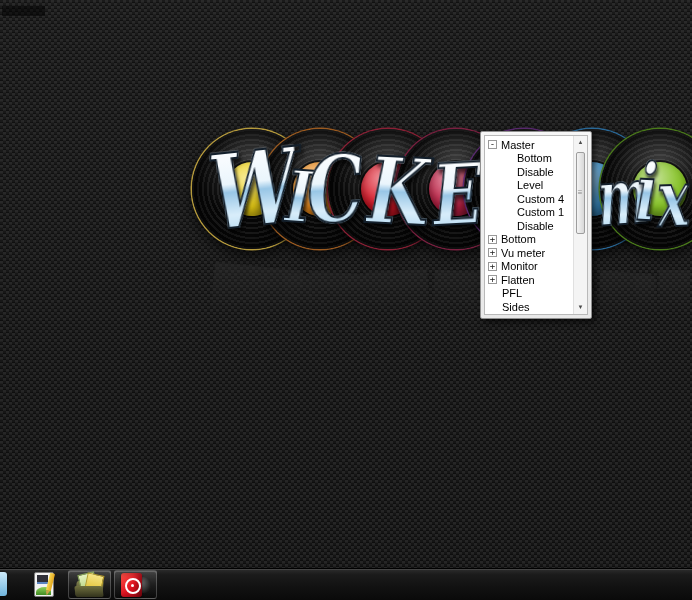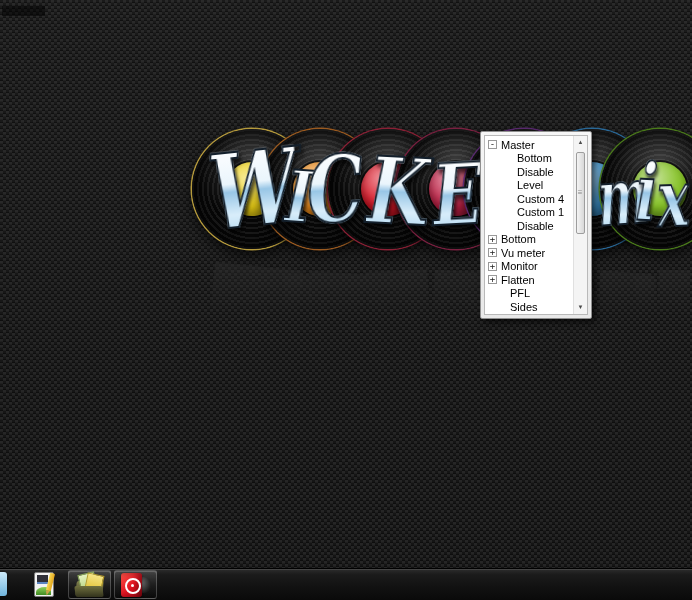--- a/index.html
+++ b/index.html
@@ -67,21 +67,21 @@
     box-sizing:border-box;padding:3px;}
   .popup-inner{position:relative;width:100%;height:100%;box-sizing:border-box;
     background:#fff;border:1px solid #b9b9b9;display:flex;overflow:hidden;}
   .tree{flex:1;padding-top:2px;}
   .trow{display:flex;align-items:center;height:13.5px;font-size:11px;color:#000;cursor:default;}
   .trow .tlabel{white-space:nowrap;}
   .trow.bold .tlabel{font-weight:normal;}
   .tbox{flex:none;width:9px;height:9px;box-sizing:border-box;border:1px solid #999;background:#fff;
     margin-left:3px;margin-right:4px;font-size:9px;line-height:7px;text-align:center;color:#222;
     font-family:"DejaVu Sans Mono", monospace;}
-  .lvl0nb{padding-left:25px;}
+  .lvl0nb{padding-left:17px;}
   .lvl1{padding-left:32px;}
 
   .sbar{flex:none;width:13px;position:relative;background:#f4f4f4;border-left:1px solid #e0e0e0;}
   .sarrow{position:absolute;left:0;width:13px;height:13px;font-size:6px;line-height:13px;
     text-align:center;color:#4a4a4a;cursor:default;}
   .sarrow.up{top:0;}
   .sarrow.down{bottom:0;}
   .sthumb{position:absolute;left:1.5px;top:16px;width:9px;height:82px;
     background:linear-gradient(to right,#f4f4f4,#d8d8d8);
     border:1px solid #9d9d9d;border-radius:2px;box-sizing:border-box;}

